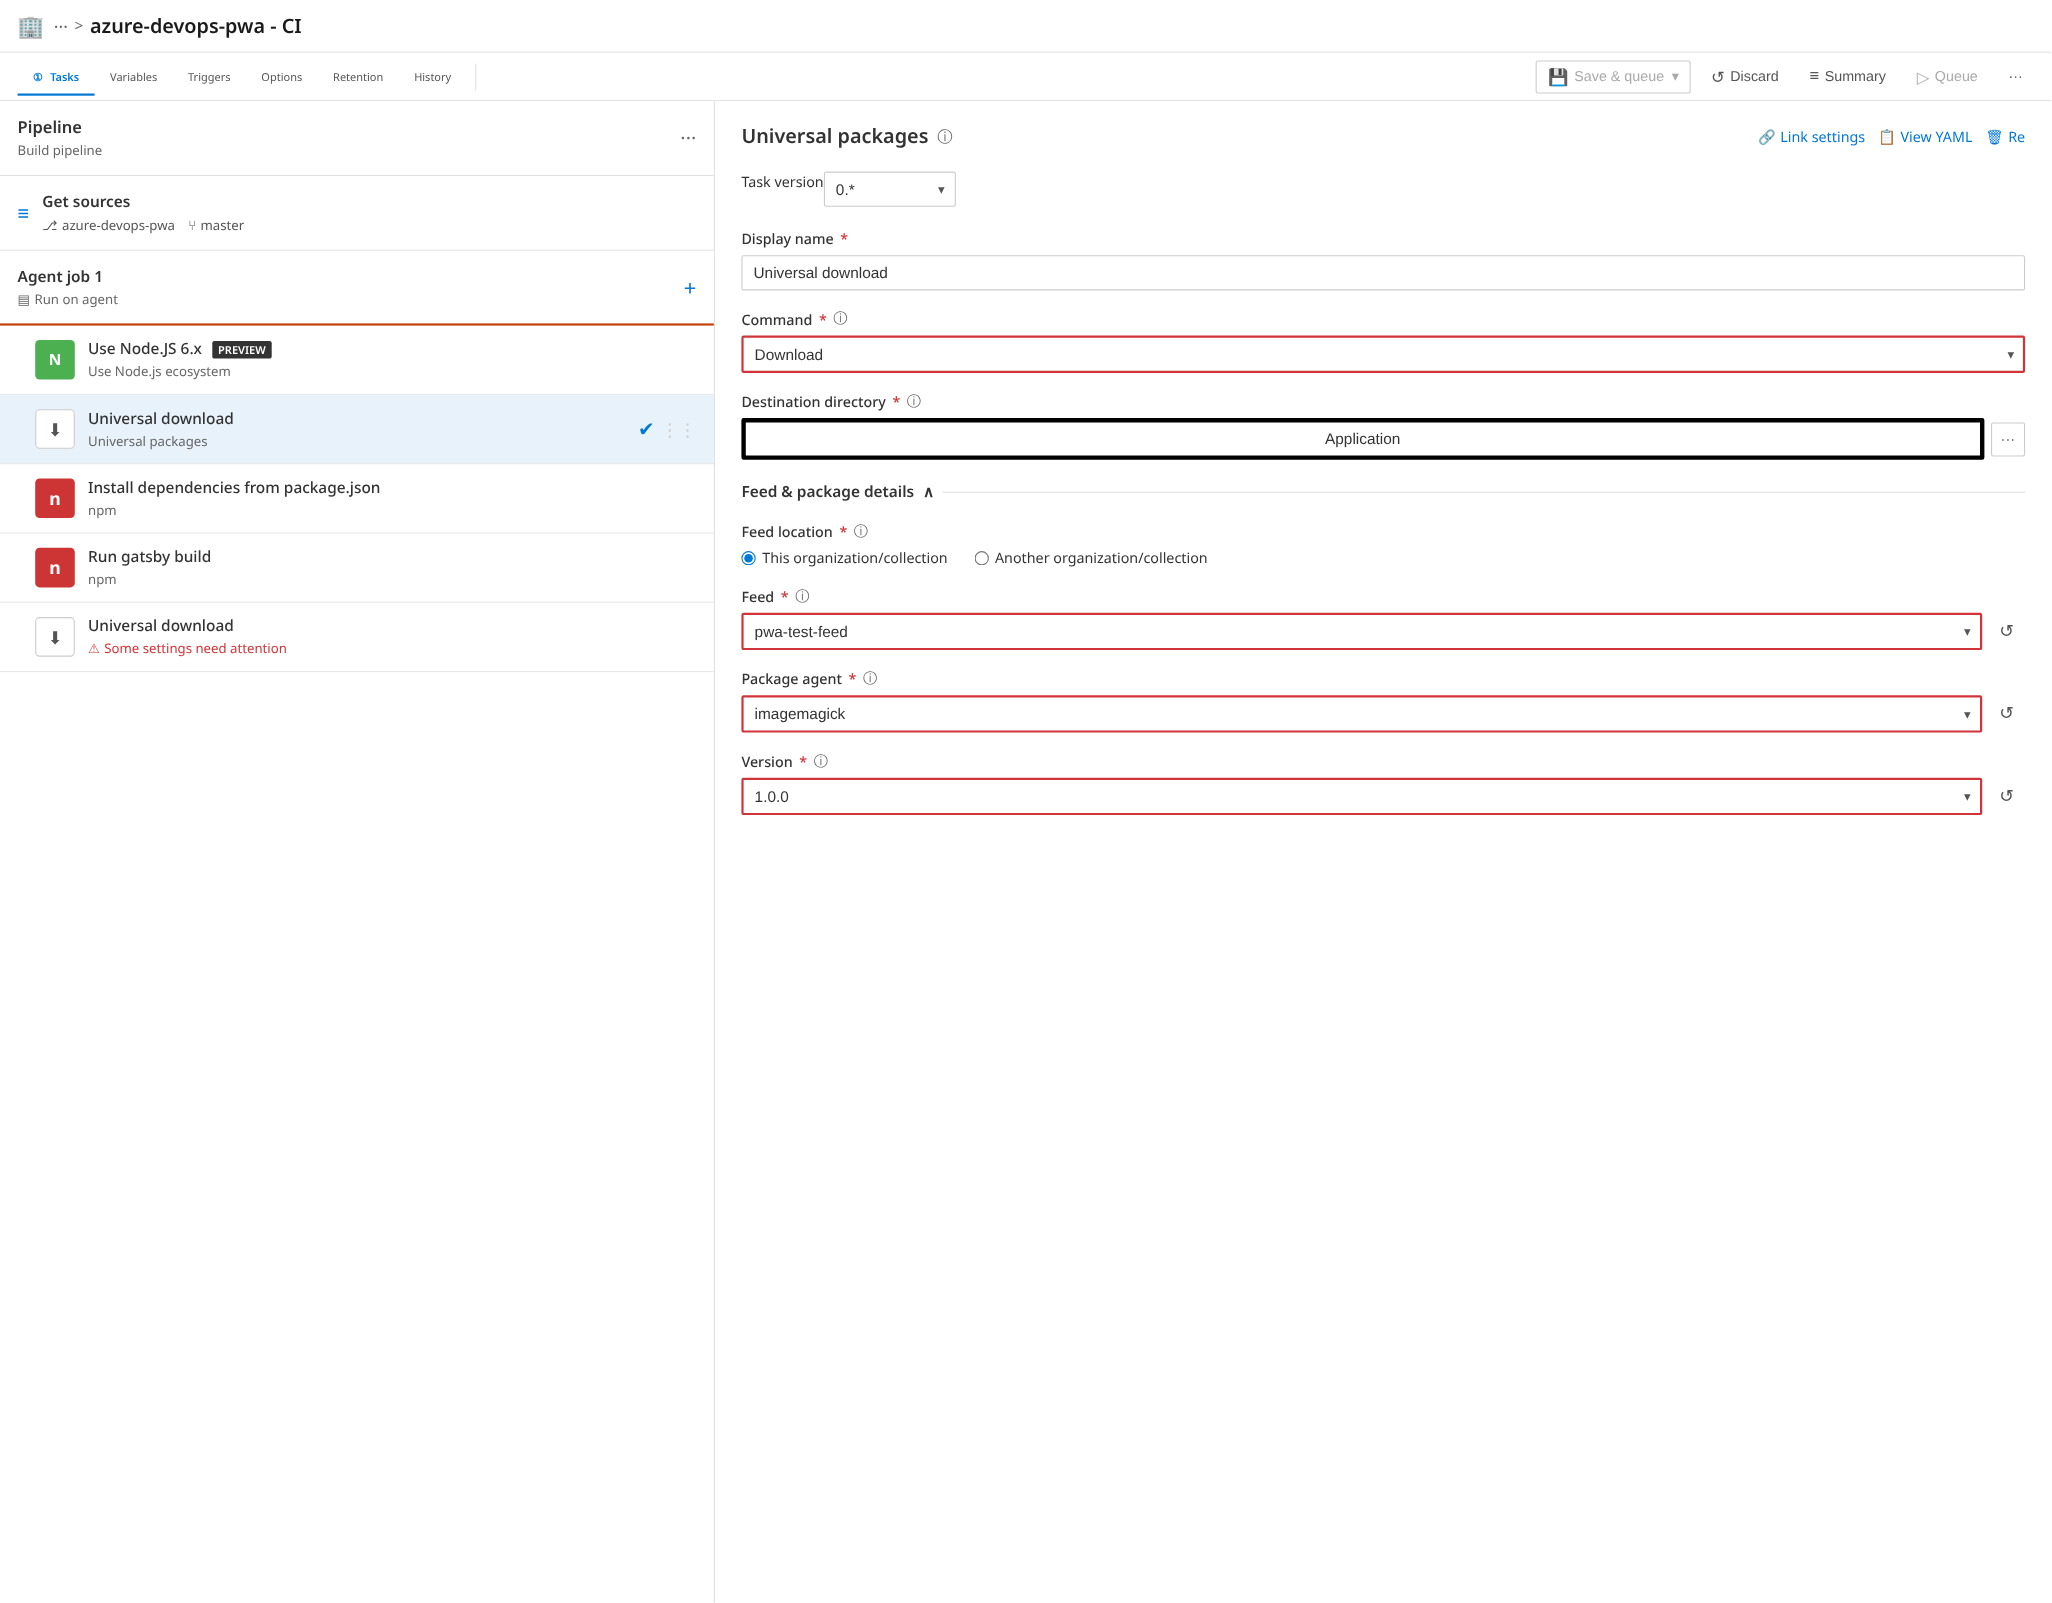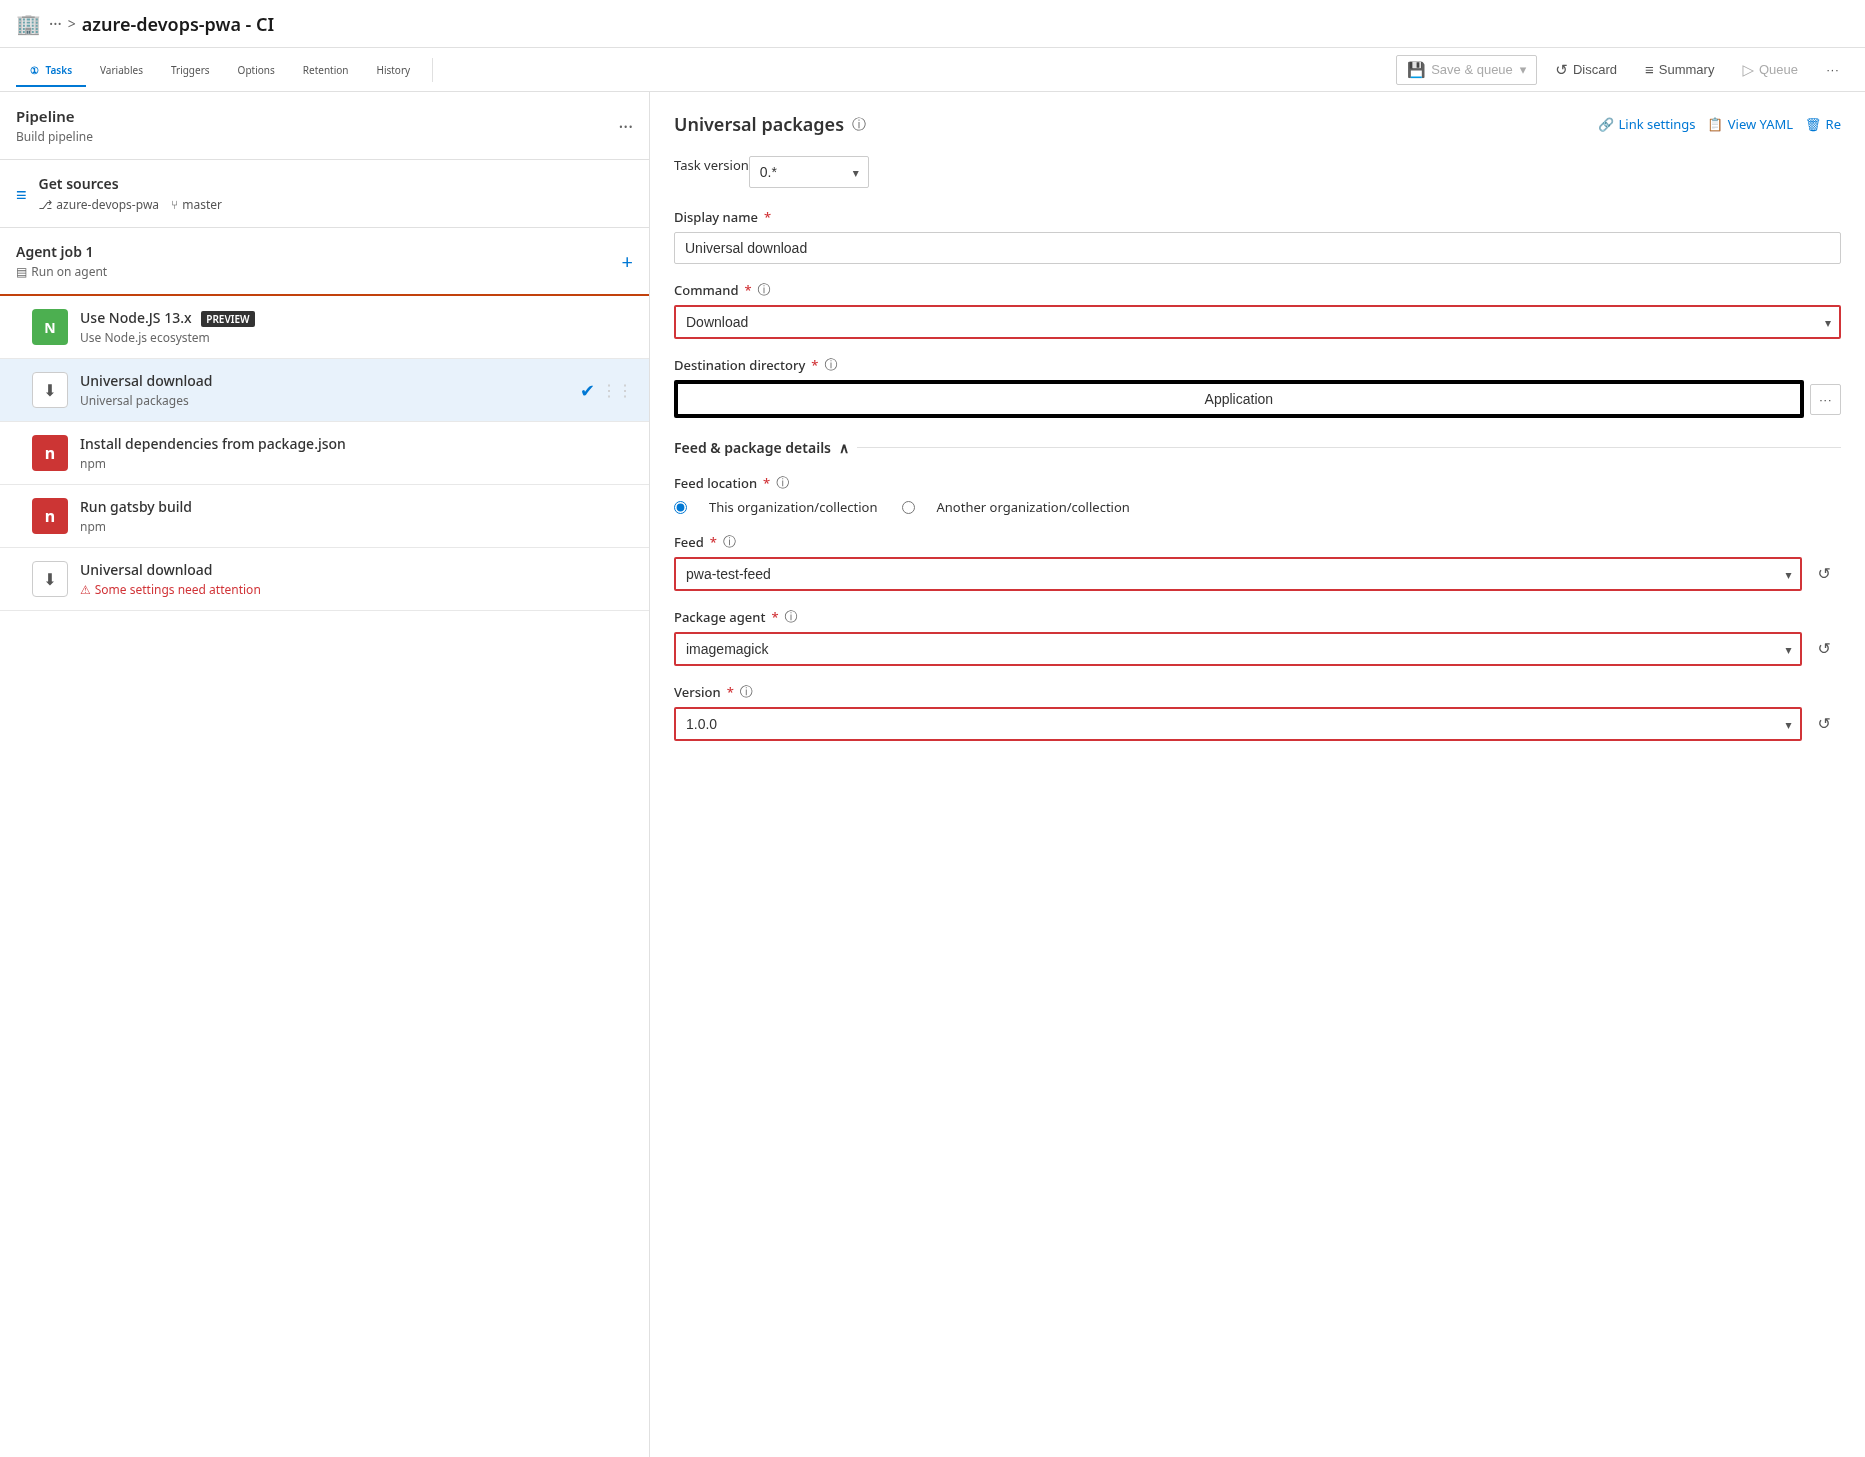--- a/index.html
+++ b/index.html
@@ -139,21 +139,21 @@
 
     
     .section-divider {
       display: flex; align-items: center; gap: 8px; margin: 20px 0 16px;
       font-size: 14px; font-weight: 600; color: #333; cursor: pointer;
     }
     .section-divider::after { content: ''; flex: 1; height: 1px; background: #e0e0e0; }
 
     
     .radio-group { display: flex; align-items: center; gap: 24px; margin-bottom: 4px; }
-    .radio-item { display: flex; align-items: center; gap: 22px; cursor: pointer; font-size: 13px; }
+    .radio-item { display: flex; align-items: center; gap: 6px; cursor: pointer; font-size: 13px; }
     .radio-item input[type="radio"] { accent-color: #0078d4; }
 
     
     .feed-row { display: flex; align-items: flex-start; gap: 6px; }
     .feed-row .form-select-wrapper { flex: 1; }
     .refresh-btn { padding: 7px 10px; border: none; background: none; cursor: pointer; color: #555; font-size: 16px; }
 
     
     ::-webkit-scrollbar { width: 6px; }
     ::-webkit-scrollbar-thumb { background: #ccc; border-radius: 3px; }
@@ -242,21 +242,21 @@
           <span>Run on agent</span>
         </div>
       </div>
       <span class="add-btn">+</span>
     </div>
 
     <div class="task-item">
       <div class="task-icon node">N</div>
       <div class="task-info">
         <div class="task-title">
-          <span>Use Node.JS 13.x</span>
+          <span>Use Node.JS 6.x</span>
           <span class="preview-badge">PREVIEW</span>
         </div>
         <div class="task-sub">Use Node.js ecosystem</div>
       </div>
     </div>
 
     <div class="task-item selected">
       <div class="task-icon universal">⬇</div>
       <div class="task-info">
         <div class="task-title">Universal download</div>

